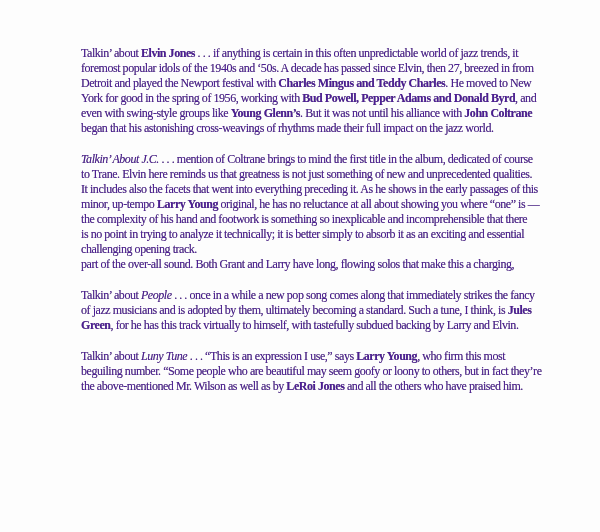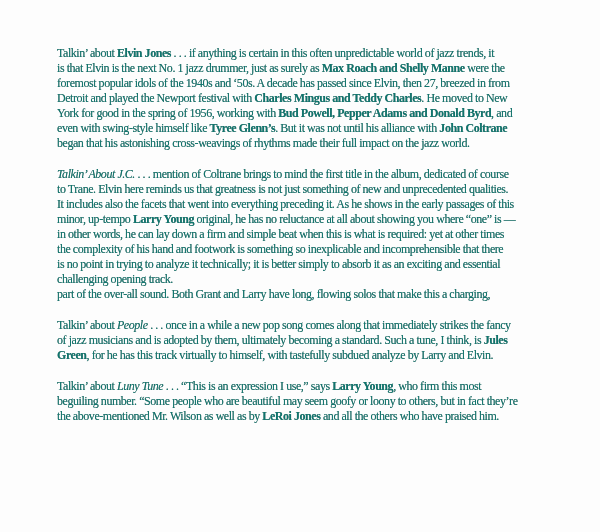--- a/index.html
+++ b/index.html
@@ -29,45 +29,43 @@
     line-height: 15px;
   }
   .bold { font-weight: 700; }
   .italic { font-style: italic; text-align: right; }
   .normal { font-weight: 400; font-style: normal; }
 </style>
 </head>
 <body>
 
 <div class="page" style="background: rgb(253, 253, 253);">
-  <div class="liner-notes" style="color: #0f766e;">
+  <div class="liner-notes" style="color: #4c1d95; margin-left: 24px;">
       <div class="para">
         <div class="line"><span class="normal">Talkin’ about </span><span class="bold">Elvin Jones</span><span class="normal"> . . . if anything is certain in this often unpredictable world of jazz trends, it</span></div>
-        <div class="line"><span class="normal">is that Elvin is the next No. 1 jazz drummer, just as surely as </span><span class="bold">Max Roach and Shelly Manne</span><span class="normal"> were the</span></div>
         <div class="line"><span class="normal">foremost popular idols of the 1940s and ‘50s. A decade has passed since Elvin, then 27, breezed in from</span></div>
         <div class="line"><span class="normal">Detroit and played the Newport festival with </span><span class="bold">Charles Mingus and Teddy Charles</span><span class="normal">. He moved to New</span></div>
         <div class="line"><span class="normal">York for good in the spring of 1956, working with </span><span class="bold">Bud Powell, Pepper Adams and Donald Byrd</span><span class="normal">, and</span></div>
-        <div class="line"><span class="normal">even with swing-style himself like </span><span class="bold">Tyree Glenn’s</span><span class="normal">. But it was not until his alliance with </span><span class="bold">John Coltrane</span></div>
+        <div class="line"><span class="normal">even with swing-style groups like </span><span class="bold">Young Glenn’s</span><span class="normal">. But it was not until his alliance with </span><span class="bold">John Coltrane</span></div>
         <div class="line"><span class="normal">began that his astonishing cross-weavings of rhythms made their full impact on the jazz world.</span></div>
       </div>
       <div class="para">
         <div class="line"><span class="italic">Talkin’ About J.C.</span><span class="normal"> . . . mention of Coltrane brings to mind the first title in the album, dedicated of course</span></div>
         <div class="line"><span class="normal">to Trane. Elvin here reminds us that greatness is not just something of new and unprecedented qualities.</span></div>
         <div class="line"><span class="normal">It includes also the facets that went into everything preceding it. As he shows in the early passages of this</span></div>
         <div class="line"><span class="normal">minor, up-tempo </span><span class="bold">Larry Young</span><span class="normal"> original, he has no reluctance at all about showing you where “one” is —</span></div>
-        <div class="line"><span class="normal">in other words, he can lay down a firm and simple beat when this is what is required: yet at other times</span></div>
         <div class="line"><span class="normal">the complexity of his hand and footwork is something so inexplicable and incomprehensible that there</span></div>
         <div class="line"><span class="normal">is no point in trying to analyze it technically; it is better simply to absorb it as an exciting and essential</span></div>
         <div class="line"><span class="normal">challenging opening track.</span></div>
         <div class="line"><span class="normal">part of the over-all sound. Both Grant and Larry have long, flowing solos that make this a charging,</span></div>
       </div>
       <div class="para">
         <div class="line"><span class="normal">Talkin’ about </span><span class="italic">People</span><span class="normal"> . . . once in a while a new pop song comes along that immediately strikes the fancy</span></div>
         <div class="line"><span class="normal">of jazz musicians and is adopted by them, ultimately becoming a standard. Such a tune, I think, is </span><span class="bold">Jules</span></div>
-        <div class="line"><span class="bold">Green</span><span class="normal">, for he has this track virtually to himself, with tastefully subdued analyze by Larry and Elvin.</span></div>
+        <div class="line"><span class="bold">Green</span><span class="normal">, for he has this track virtually to himself, with tastefully subdued backing by Larry and Elvin.</span></div>
       </div>
       <div class="para">
         <div class="line"><span class="normal">Talkin’ about </span><span class="italic">Luny Tune</span><span class="normal"> . . . “This is an expression I use,” says </span><span class="bold">Larry Young</span><span class="normal">, who firm this most</span></div>
         <div class="line"><span class="normal">beguiling number. “Some people who are beautiful may seem goofy or loony to others, but in fact they’re</span></div>
         <div class="line"><span class="normal">the above-mentioned Mr. Wilson as well as by </span><span class="bold">LeRoi Jones</span><span class="normal"> and all the others who have praised him.</span></div>
       </div>
     </div>
 </div>
 
 </body></html>

